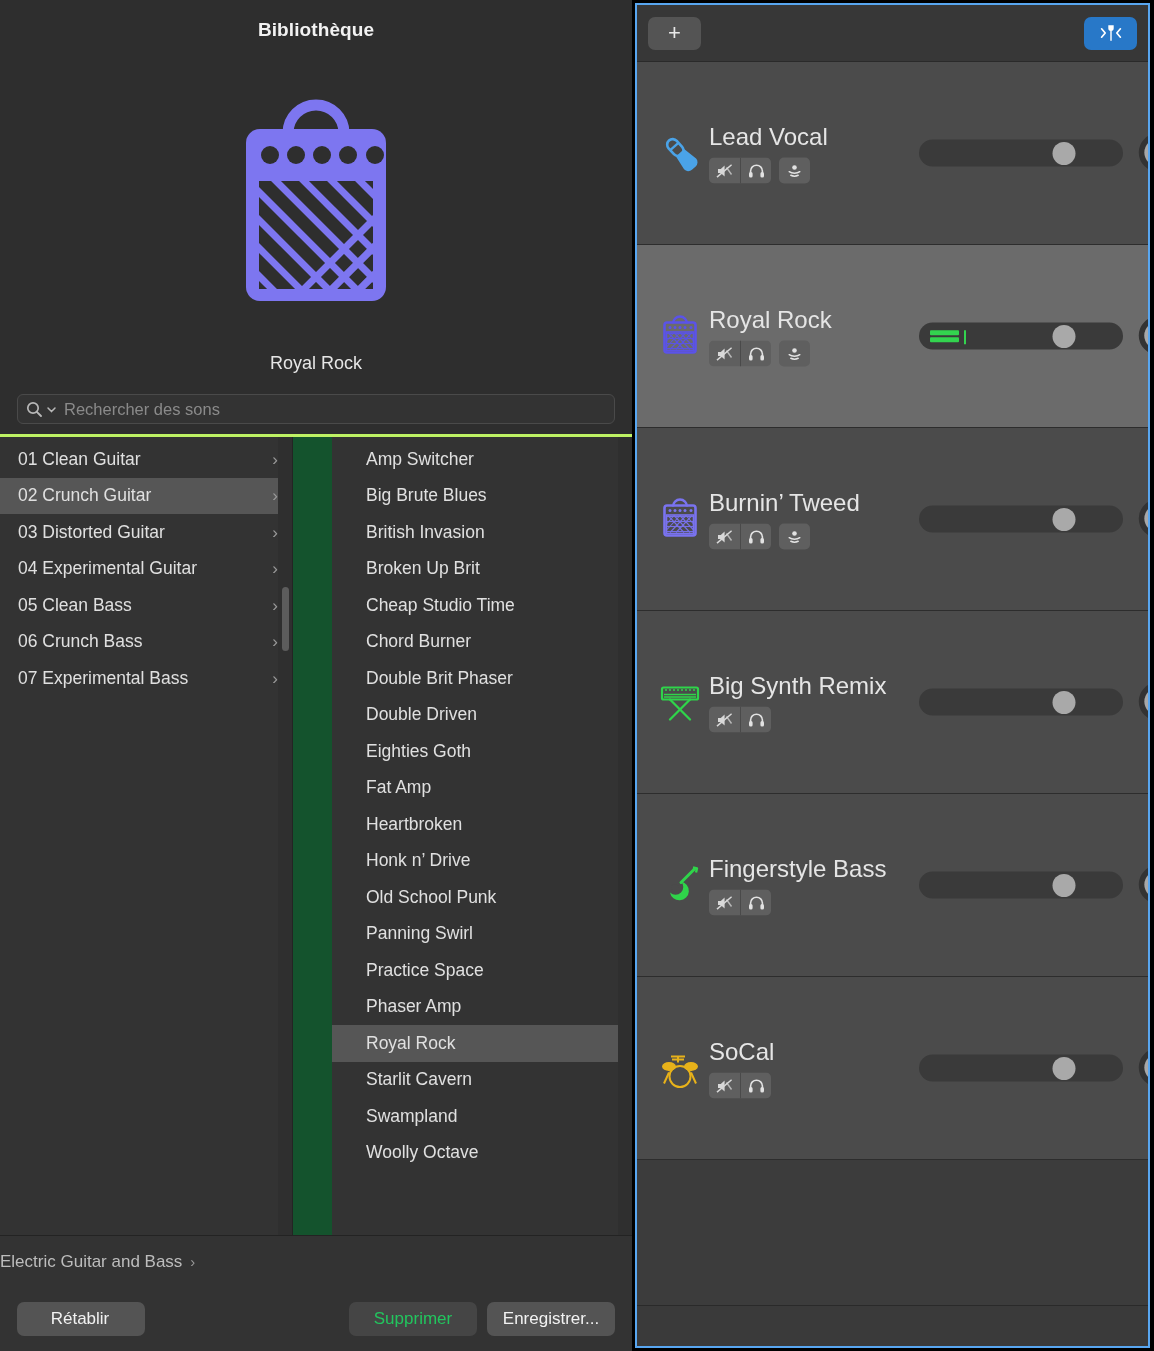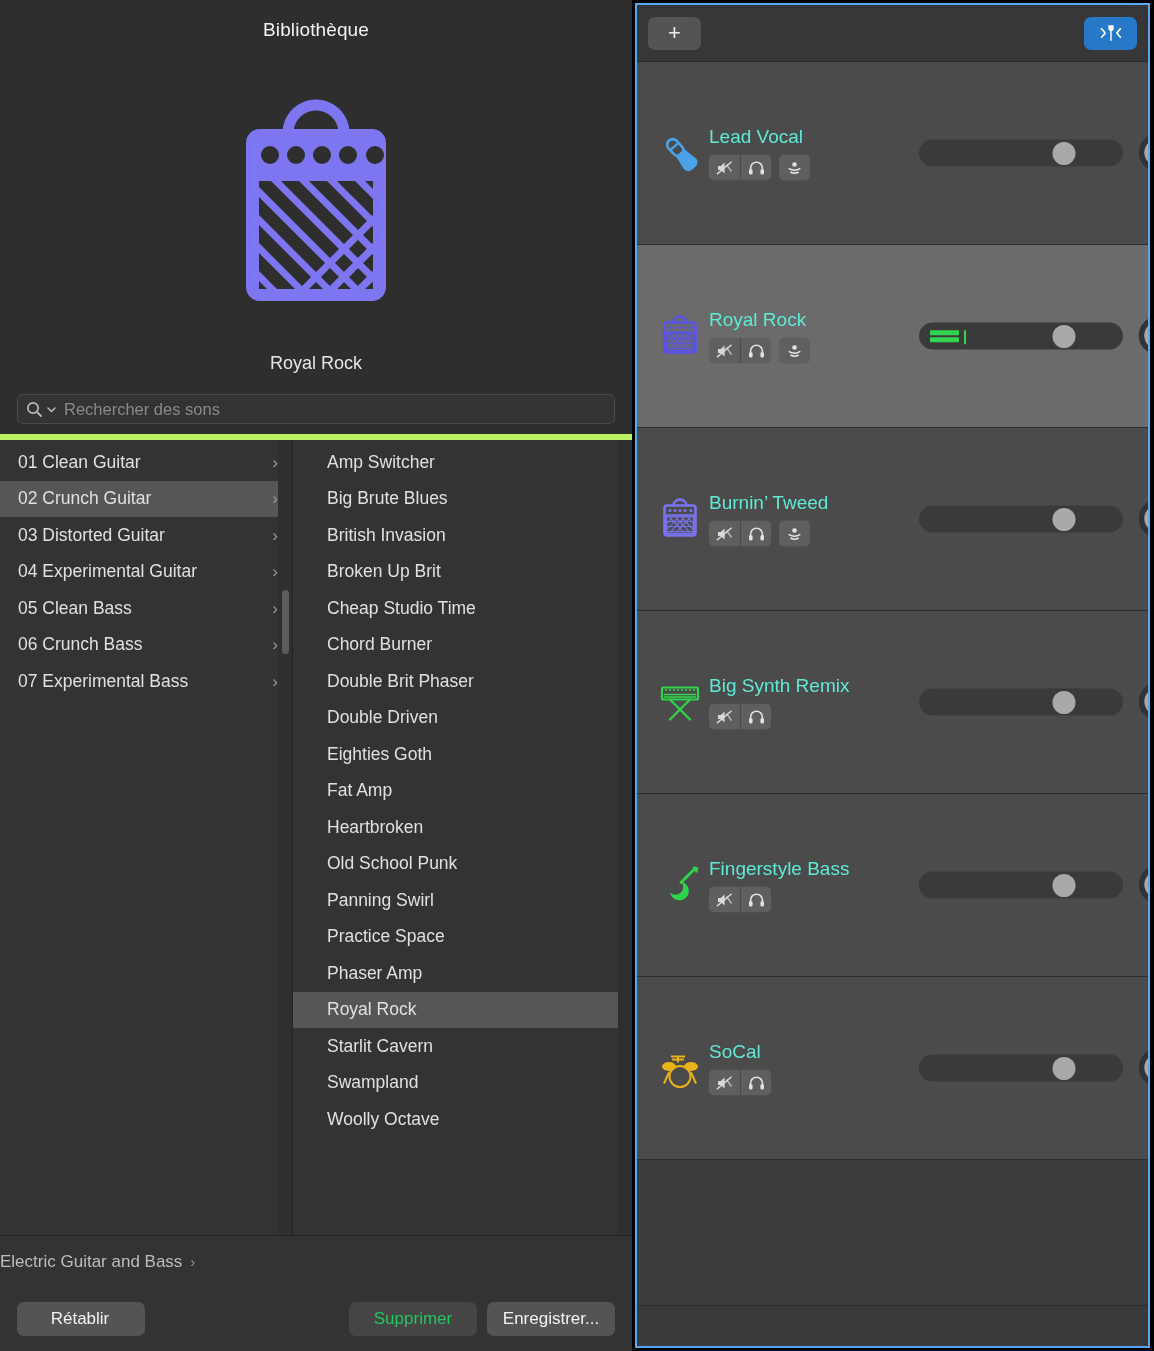--- a/index.html
+++ b/index.html
@@ -16,21 +16,21 @@
   .library {
     position: relative;
     width: 632px; height: 1351px;
     background: #2e2e2e;
     display: flex; flex-direction: column;
   }
   .lib-title {
     text-align: center;
     color: #f2f2f2;
     font-size: 19px;
-    font-weight: normal;
+    font-weight: bold;
     padding-top: 19px;
     letter-spacing: 0.1px;
   }
   .preview {
     height: 300px;
     display: flex; align-items: center; justify-content: center;
     margin-top: 8px;
   }
   .preview svg { display: block; }
   .preview-name {
@@ -58,24 +58,25 @@
     font-family: "Liberation Sans", sans-serif;
     font-size: 16.5px;
     padding-left: 4px;
   }
   .search-input::placeholder { color: #8a8a8a; }
 
   
   .columns {
     flex: 1;
     display: flex;
-    border-top: 6px solid #bef264;
+    border-top: 3px solid #bef264;
     background: #14532d;
     min-height: 0;
     position: relative;
+    gap: 39px;
   }
   .col {
     position: relative;
     height: 100%;
     overflow: hidden;
     background: #333333;
   }
   .col-categories { width: 293px; border-right: 1px solid #242424; }
   .col-patches   { flex: 1; }
   .col-scroll-gutter {
@@ -186,22 +187,22 @@
   .track.selected { background: #6b6b6b; }
   .track-inner {
     position: absolute; left: 0; right: 0; top: 50%;
     transform: translateY(-50%);
     display: flex; align-items: center;
     padding-left: 14px; padding-right: 8px;
   }
   .tk-icon { width: 58px; flex: none; display: flex; align-items: center; justify-content: center; }
   .tk-mid { width: 200px; flex: none; }
   .tk-name {
-    color: #5eead4;
-    font-size: 19px;
+    color: #e5e5e5;
+    font-size: 24px;
     margin-bottom: 7px;
     white-space: nowrap;
   }
   .tk-buttons { display: flex; align-items: center; gap: 8px; }
   .bgroup { display: flex; border-radius: 5px; overflow: hidden; }
   .mini-btn {
     width: 31px; height: 26px;
     background: #5f5f5f;
     border: none;
     display: flex; align-items: center; justify-content: center;
@@ -365,20 +366,23 @@
             <div class="row">
               <span>Eighties Goth</span>
             </div>
             <div class="row">
               <span>Fat Amp</span>
             </div>
             <div class="row">
               <span>Heartbroken</span>
             </div>
             <div class="row">
+              <span>Honk n’ Drive</span>
+            </div>
+            <div class="row">
               <span>Old School Punk</span>
             </div>
             <div class="row">
               <span>Panning Swirl</span>
             </div>
             <div class="row">
               <span>Practice Space</span>
             </div>
             <div class="row">
               <span>Phaser Amp</span>

